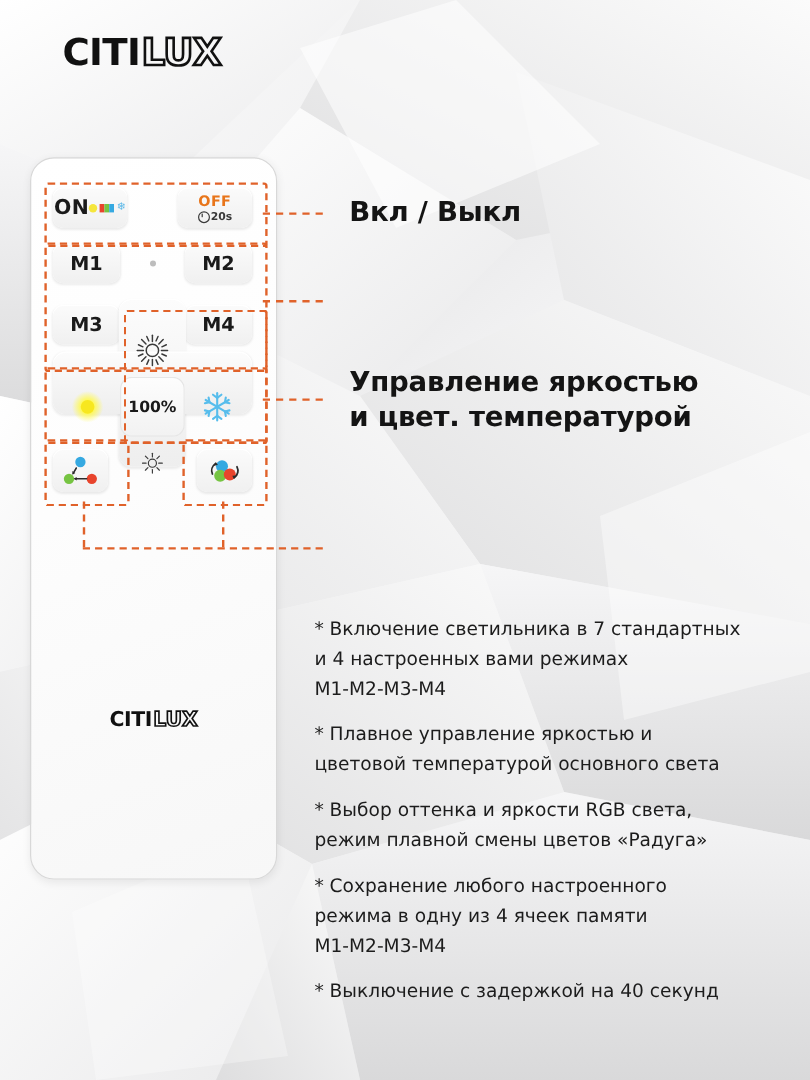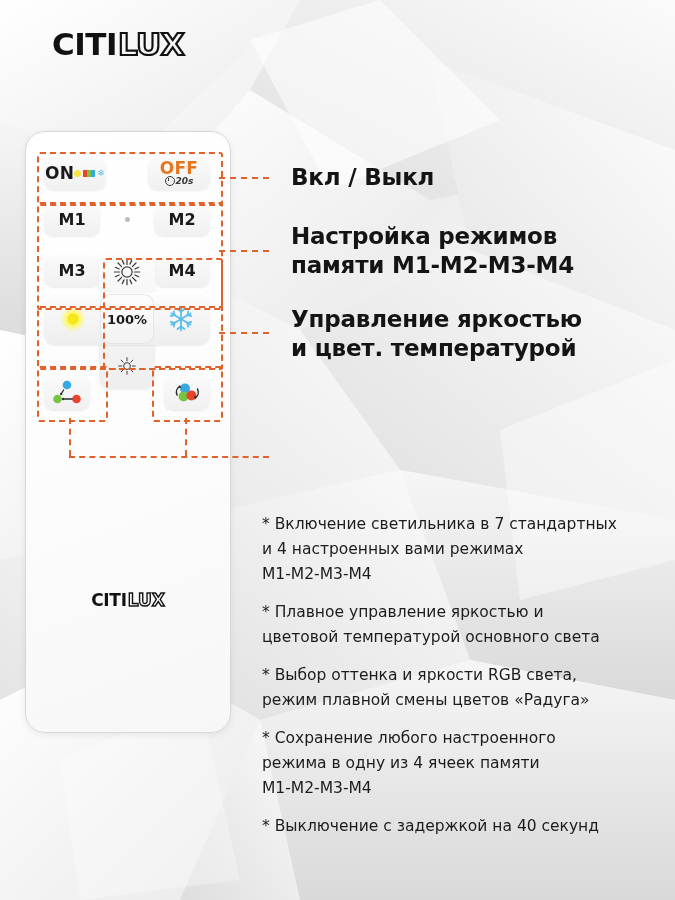--- a/index.html
+++ b/index.html
@@ -85,24 +85,24 @@
   .on-dot-y { width: 7px; height: 7px; border-radius: 50%; background: #f5e63c; }
   .on-rgb { display: flex; }
   .on-rgb i { width: 4px; height: 7px; display: block; }
   .on-snow { font-size: 9px; color: #5bb8e8; line-height: 7px; }
 
   
   .btn-off {
     left: 122px; top: 24px; width: 62px; height: 34px;
     flex-direction: column;
   }
-  .off-text { font-size: 17px; line-height: 17px; color: #e8751a; letter-spacing: 0.3px; }
+  .off-text { font-size: 12px; line-height: 17px; color: #e8751a; letter-spacing: 0.3px; }
   .off-sub {
     font-size: 9px; font-weight: 700; color: #3a3a3a;
-    display: flex; align-items: flex-end; gap: 1px; margin-top: -1px; font-style: italic;
+    display: flex; align-items: flex-end; gap: 1px; margin-top: -1px;
   }
   .clock-glyph {
     width: 8px; height: 8px; border: 1.2px solid #3a3a3a; border-radius: 50%;
     position: relative;
   }
   .clock-glyph::after {
     content: ""; position: absolute; left: 2.6px; top: 1.4px;
     width: 1.1px; height: 2.6px; background: #3a3a3a;
   }
 
@@ -127,21 +127,21 @@
   .dpad-v, .dpad-h {
     position: absolute;
     background: linear-gradient(180deg, #fcfcfc 0%, #eeeeee 100%);
     box-shadow: inset 0 1px 0 #ffffff, 0 1px 2px rgba(0,0,0,0.07);
   }
   .dpad-v { left: 55px; top: 0px;  width: 56px; height: 140px; border-radius: 11px; }
   .dpad-h { left: 0px;  top: 44px; width: 166px; height: 52px; border-radius: 11px; }
 
   .dpad-cell {
     position: absolute;
-    display: flex; align-items: center; justify-content: center;
+    display: flex; align-items: center; justify-content: center; margin-top: 20px;
   }
   .cell-up    { left: 55px; top: 2px;   width: 56px; height: 42px; }
   .cell-down  { left: 55px; top: 96px;  width: 56px; height: 42px; }
   .cell-left  { left: 4px;  top: 44px;  width: 50px; height: 52px; }
   .cell-right { left: 112px;top: 44px;  width: 50px; height: 52px; }
   .cell-mid {
     left: 56px; top: 45px; width: 54px; height: 50px;
     background: linear-gradient(180deg, #fdfdfd 0%, #f2f2f2 100%);
     border-radius: 10px;
     box-shadow: inset 0 0 0 1px #e6e6e6;
@@ -441,22 +441,20 @@
 
   <div class="dash-line" style="left:219px; top:250px; width:50px;"></div>
 
   <div class="dash-line" style="left:219px; top:332px; width:50px;"></div>
 
   <div class="dash-vline" style="left:69px;  top:418px; height:38px;"></div>
   <div class="dash-vline" style="left:185px; top:418px; height:38px;"></div>
   <div class="dash-line" style="left:69px;  top:456px; width:200px;"></div>
 
   <div class="callout-label" style="left:281px; top:163px;">Вкл / Выкл</div>
-  <div class="callout-label" style="left:281px; top:222px; white-space:pre-line;">Настройка режимов
-памяти M1-M2-M3-M4</div>
   <div class="callout-label" style="left:281px; top:305px; white-space:pre-line;">Управление яркостью
 и цвет. температурой</div>
 
   <div class="notes">
     <div class="note">* Включение светильника в 7 стандартных
 и 4 настроенных вами режимах
 M1-M2-M3-M4</div>
     <div class="note">* Плавное управление яркостью и
 цветовой температурой основного света</div>
     <div class="note">* Выбор оттенка и яркости RGB света,

